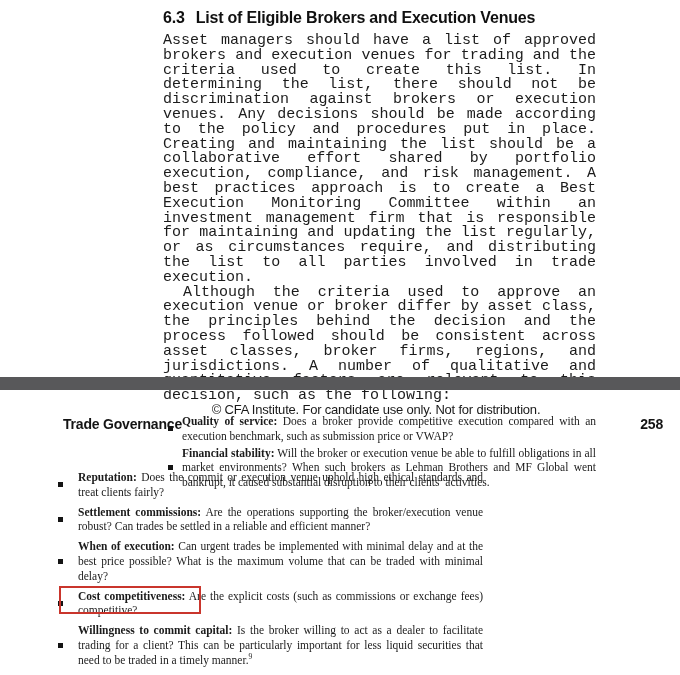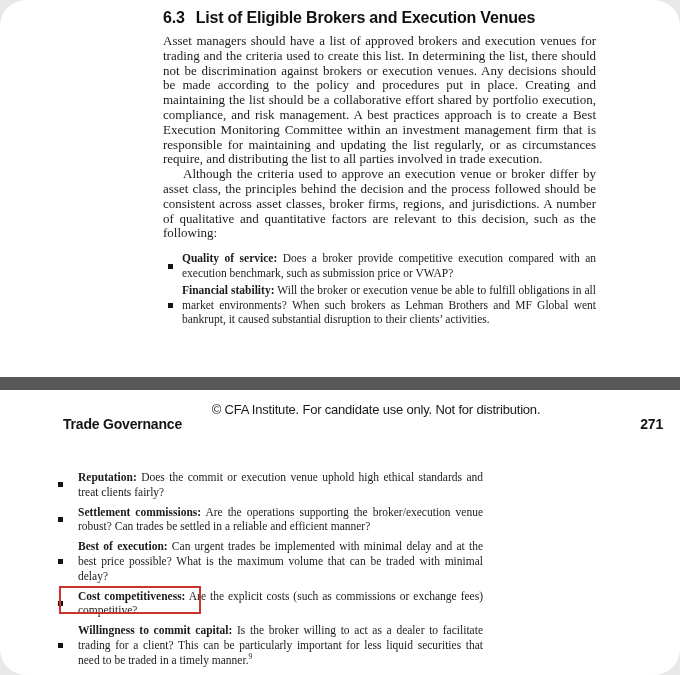--- a/index.html
+++ b/index.html
@@ -1,31 +1,30 @@
 <!DOCTYPE html>
 <html><head>
 <meta charset="utf-8">
 <style>
   html,body { margin:0; padding:0; background:#e8e8e8; }
   .page {
     position:relative; width:680px; height:675px; background:#ffffff;
     overflow:hidden; color:#1b1b1b;
     font-family:"Liberation Serif","DejaVu Serif",serif;
-    border-radius:26px;
   }
 
   
   .top-col { position:absolute; left:163px; top:8px; width:433px; }
   .heading {
     font-family:"Liberation Sans","DejaVu Sans",sans-serif;
     font-size:16px; font-weight:bold; line-height:20px; letter-spacing:-0.2px;
     color:#101010; margin:0 0 6px 0;
   }
   .heading .num { margin-right:11px; }
-  .para { font-size:13px; line-height:14.8px; text-align:justify; }
+  .para { font-size:15px; line-height:14.8px; text-align:justify;font-family:Liberation Mono, monospace; }
   .para.indent { text-indent:20px; }
 
   .bullets { margin-top:10px; }
   .bullet-item { display:flex; font-size:11.5px; line-height:14.8px; margin-bottom:2px;align-items:center; }
   .bullet-item .marker { flex:0 0 19px; padding-left:5px; box-sizing:border-box; }
   .sq { display:inline-block; width:5px; height:5px; background:#141414; margin-bottom:1px; }
   .bullet-item .btext { flex:1; text-align:justify; }
   .blabel { font-weight:bold; }
 
   
@@ -82,35 +81,35 @@
         <span class="marker"><span class="sq"></span></span>
         <span class="btext"><span class="blabel">Financial stability:</span><span> Will the broker or execution venue be able to fulfill obligations in all market environments? When such brokers as Lehman Brothers and MF Global went bankrupt, it caused substantial disruption to their clients’ activities.</span></span>
       </div>
     </div>
   </div>
 
   <div class="page-bar"></div>
   <div class="copyright">© CFA Institute. For candidate use only. Not for distribution.</div>
   <div class="runner">
     <span>Trade Governance</span>
-    <span>271</span>
+    <span>258</span>
   </div>
 
   <div class="bottom-col">
     <div class="bullet-item">
       <span class="marker"><span class="sq"></span></span>
       <span class="btext"><span class="blabel">Reputation:</span><span> Does the commit or execution venue uphold high ethical standards and treat clients fairly?</span></span>
     </div>
     <div class="bullet-item">
       <span class="marker"><span class="sq"></span></span>
       <span class="btext"><span class="blabel">Settlement commissions:</span><span> Are the operations supporting the broker/execution venue robust? Can trades be settled in a reliable and efficient manner?</span></span>
     </div>
     <div class="bullet-item">
       <span class="marker"><span class="sq"></span></span>
-      <span class="btext"><span class="blabel">Best of execution:</span><span> Can urgent trades be implemented with minimal delay and at the best price possible? What is the maximum volume that can be traded with minimal delay?</span></span>
+      <span class="btext"><span class="blabel">When of execution:</span><span> Can urgent trades be implemented with minimal delay and at the best price possible? What is the maximum volume that can be traded with minimal delay?</span></span>
     </div>
     <div class="bullet-item">
       <span class="marker"><span class="sq"></span></span>
       <span class="btext"><span class="blabel">Cost competitiveness:</span><span> Are the explicit costs (such as commissions or exchange fees) competitive?</span></span>
     </div>
     <div class="bullet-item tight">
       <span class="marker"><span class="sq"></span></span>
       <span class="btext"><span class="blabel">Willingness to commit capital:</span><span> Is the broker willing to act as a dealer to facilitate trading for a client? This can be particularly important for less liquid securities that need to be traded in a timely manner.</span><sup class="fn">9</sup></span>
     </div>
     <div class="clipped-line">Accessible trade handling in optimal dark pools is important to broker evaluation factors</div>

